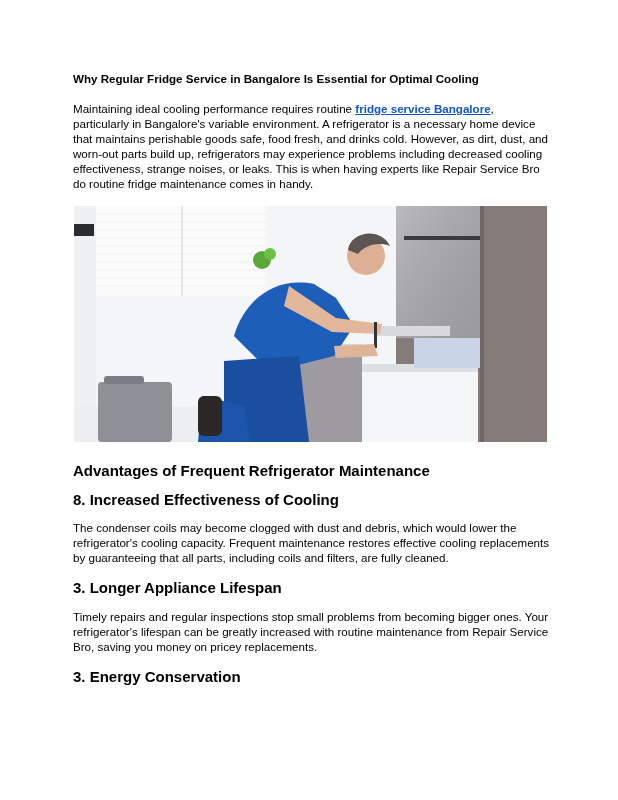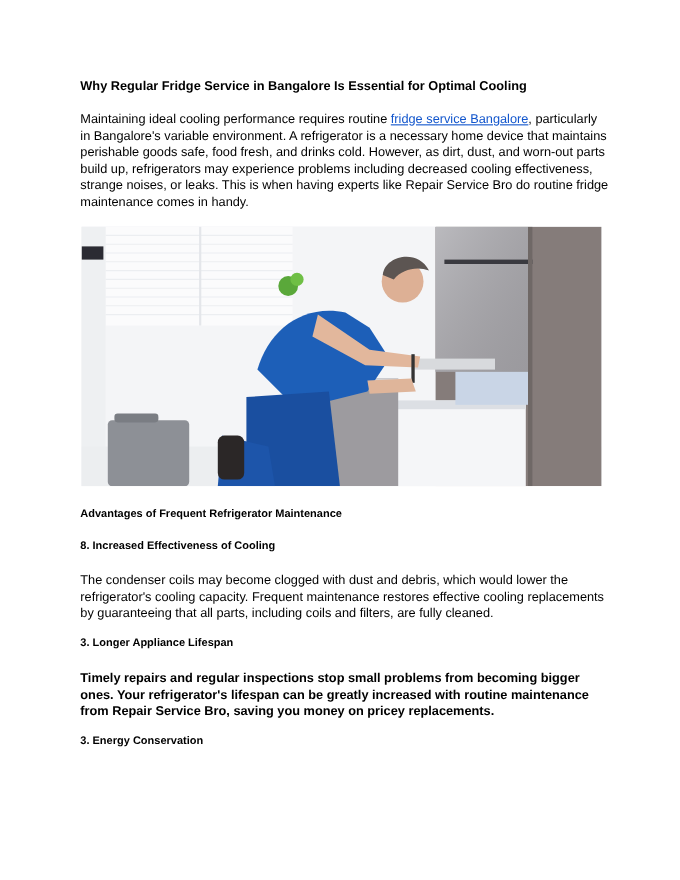--- a/index.html
+++ b/index.html
@@ -4,27 +4,27 @@
   <style>
     html, body { margin: 0; padding: 0; background: #ffffff; }
     body {
       width: 618px; height: 800px; position: relative; overflow: hidden;
       font-family: "Liberation Sans", sans-serif; color: #000;
     }
     .page { position: absolute; left: 73px; top: 0; width: 478px; }
     .h-title { position: absolute; top: 72px; left: 0; font-weight: bold; font-size: 11.6px; white-space: nowrap; text-align: center; }
     .para { position: absolute; left: 0; width: 480px; font-size: 11.6px; line-height: 15px; }
     .p1 { top: 101px; }
-    .p1 a { color: #1155cc; font-weight: normal; text-decoration: underline; margin-top: 36px; }
-    .h2 { position: absolute; left: 0; font-weight: bold; font-size: 10px; white-space: nowrap; }
+    .p1 a { color: #1155cc; font-weight: bold; text-decoration: underline; margin-top: 36px; }
+    .h2 { position: absolute; left: 0; font-weight: bold; font-size: 15px; white-space: nowrap; }
     .s-adv { top: 462px; }
     .s-1 { top: 491px; }
     .p2 { top: 520px; }
     .s-2 { top: 579px; }
-    .p3 { top: 609px; font-weight: bold; }
+    .p3 { top: 609px; }
     .s-3 { top: 668px; }
 
     .photo {
       position: absolute; left: 1px; top: 206px; width: 473px; height: 236px;
       overflow: hidden; background: #f2f3f5;
     }
     .photo svg { display: block; }
   </style>
 </head>
 <body>

